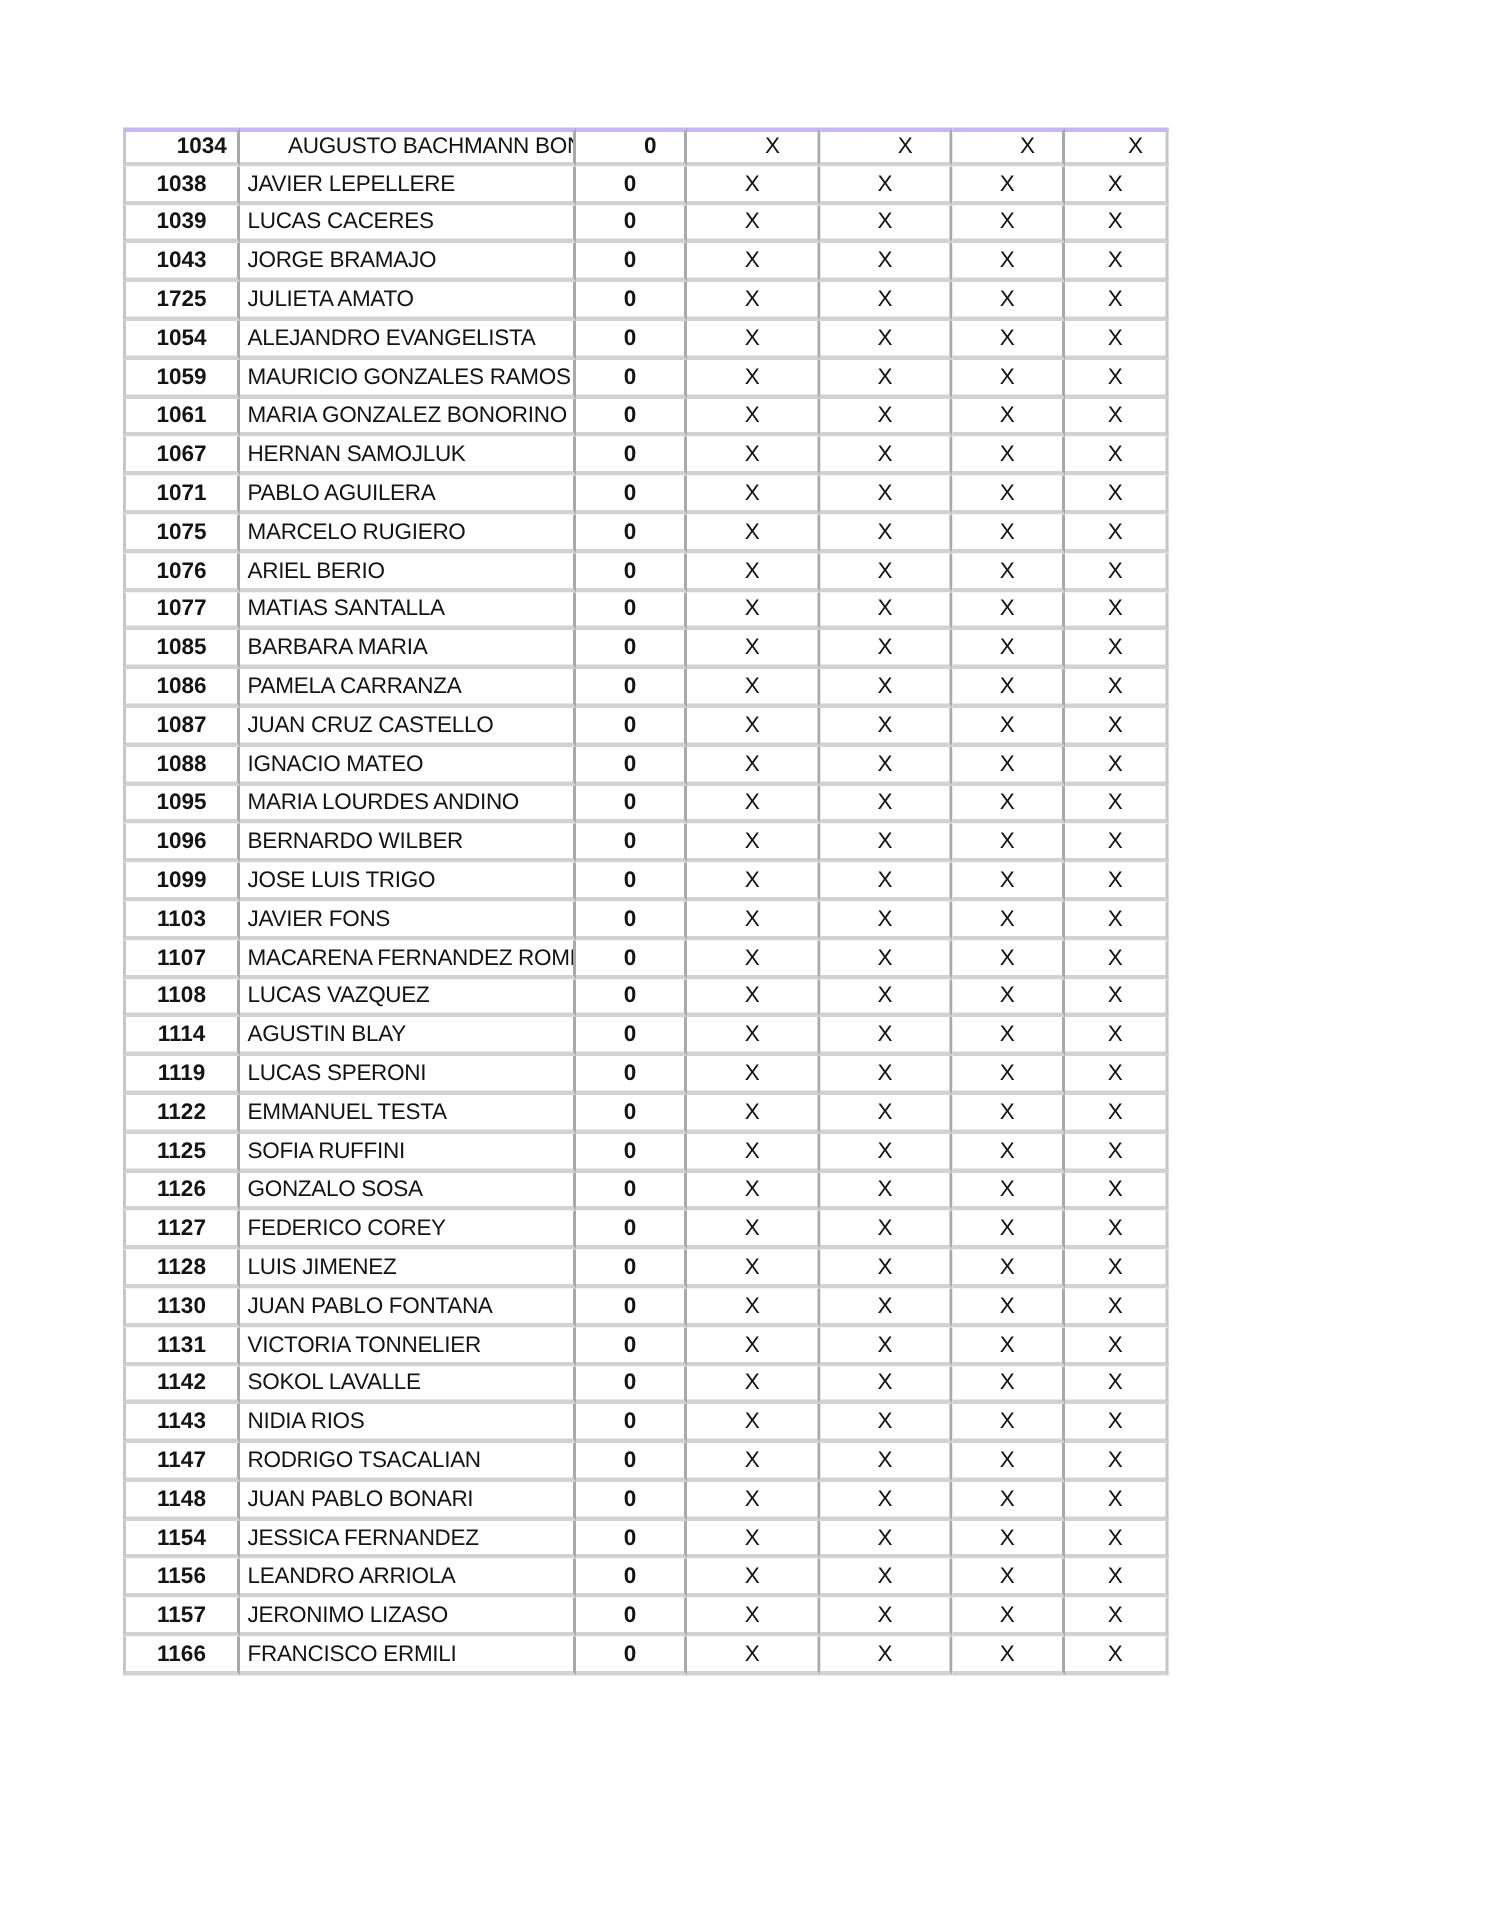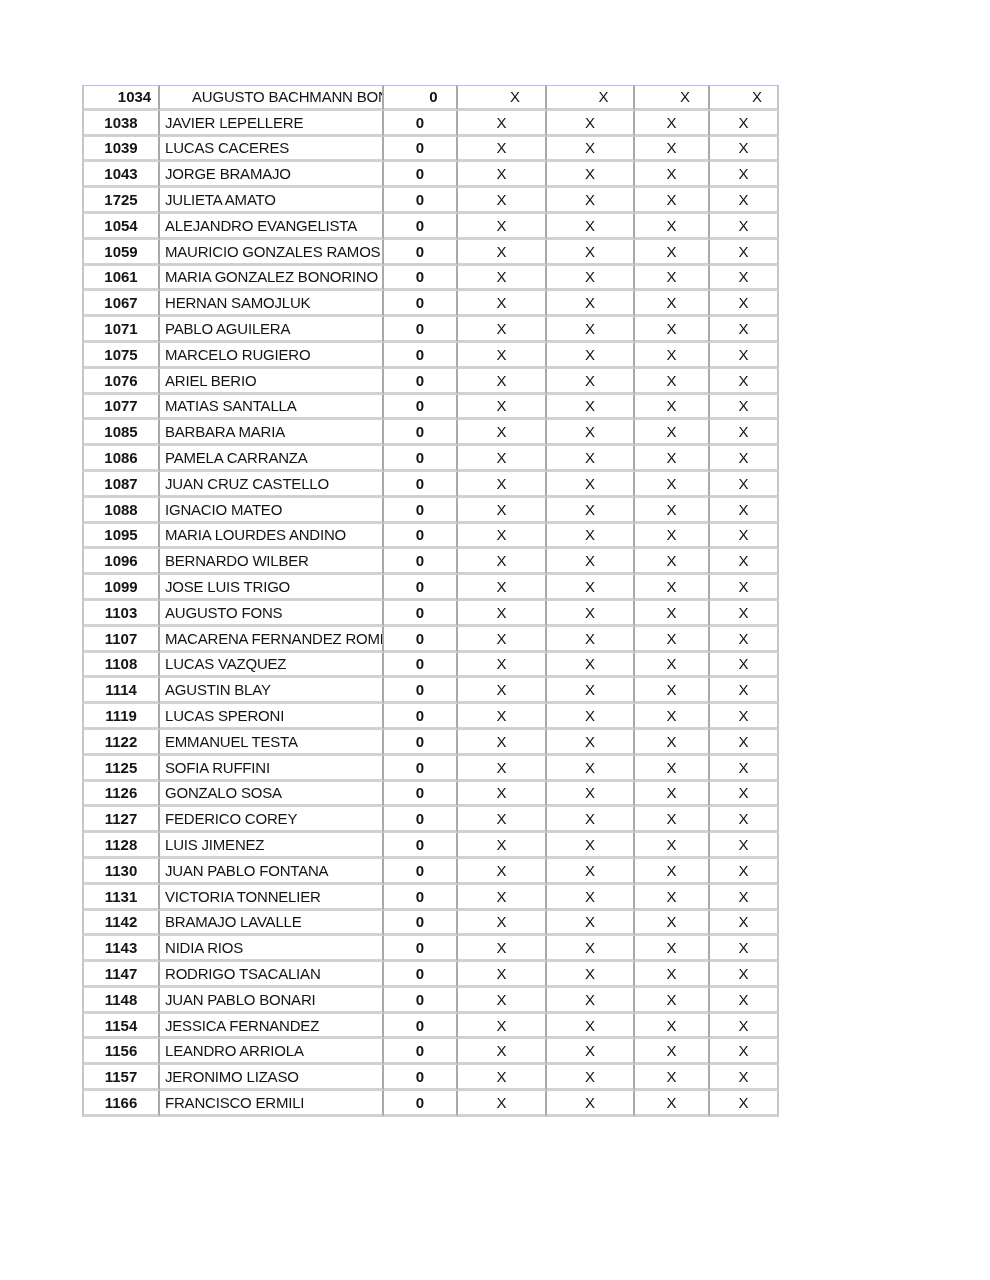--- a/index.html
+++ b/index.html
@@ -34,21 +34,21 @@
     white-space: nowrap;
     vertical-align: middle;
     font-size: 15px;
     color: #141414;
     background: #ffffff;
     border-right: 2px solid #a9a9a9;
     border-bottom: 3px solid #d2d2d2;
   }
   table.grid tr td:first-child { border-left: 2px solid #c6c6c6; }
   table.grid tr td:last-child  { border-right: 2px solid #c6c6c6; }
-  table.grid tr:first-child td { border-top: 1px solid #c4b5fd; padding-left: 32px; }
+  table.grid tr:first-child td { border-top: 3px solid #c4b5fd; padding-left: 32px; }
   td.c-id {
     font-weight: bold;
     text-align: center;
     font-size: 14.5px;
   }
   td.c-name {
     text-align: left;
     font-size: 15px;
     letter-spacing: -0.2px;
   }
@@ -252,21 +252,21 @@
     <td class="c-id">1099</td>
     <td class="c-name">JOSE LUIS TRIGO</td>
     <td class="c-zero">0</td>
     <td class="c-x">X</td>
     <td class="c-x">X</td>
     <td class="c-x">X</td>
     <td class="c-x">X</td>
   </tr>
         <tr>
     <td class="c-id">1103</td>
-    <td class="c-name">AUGUSTO FONS</td>
+    <td class="c-name">JAVIER FONS</td>
     <td class="c-zero">0</td>
     <td class="c-x">X</td>
     <td class="c-x">X</td>
     <td class="c-x">X</td>
     <td class="c-x">X</td>
   </tr>
         <tr>
     <td class="c-id">1107</td>
     <td class="c-name">MACARENA FERNANDEZ ROME</td>
     <td class="c-zero">0</td>
@@ -360,21 +360,21 @@
     <td class="c-id">1131</td>
     <td class="c-name">VICTORIA TONNELIER</td>
     <td class="c-zero">0</td>
     <td class="c-x">X</td>
     <td class="c-x">X</td>
     <td class="c-x">X</td>
     <td class="c-x">X</td>
   </tr>
         <tr>
     <td class="c-id">1142</td>
-    <td class="c-name">BRAMAJO LAVALLE</td>
+    <td class="c-name">SOKOL LAVALLE</td>
     <td class="c-zero">0</td>
     <td class="c-x">X</td>
     <td class="c-x">X</td>
     <td class="c-x">X</td>
     <td class="c-x">X</td>
   </tr>
         <tr>
     <td class="c-id">1143</td>
     <td class="c-name">NIDIA RIOS</td>
     <td class="c-zero">0</td>

